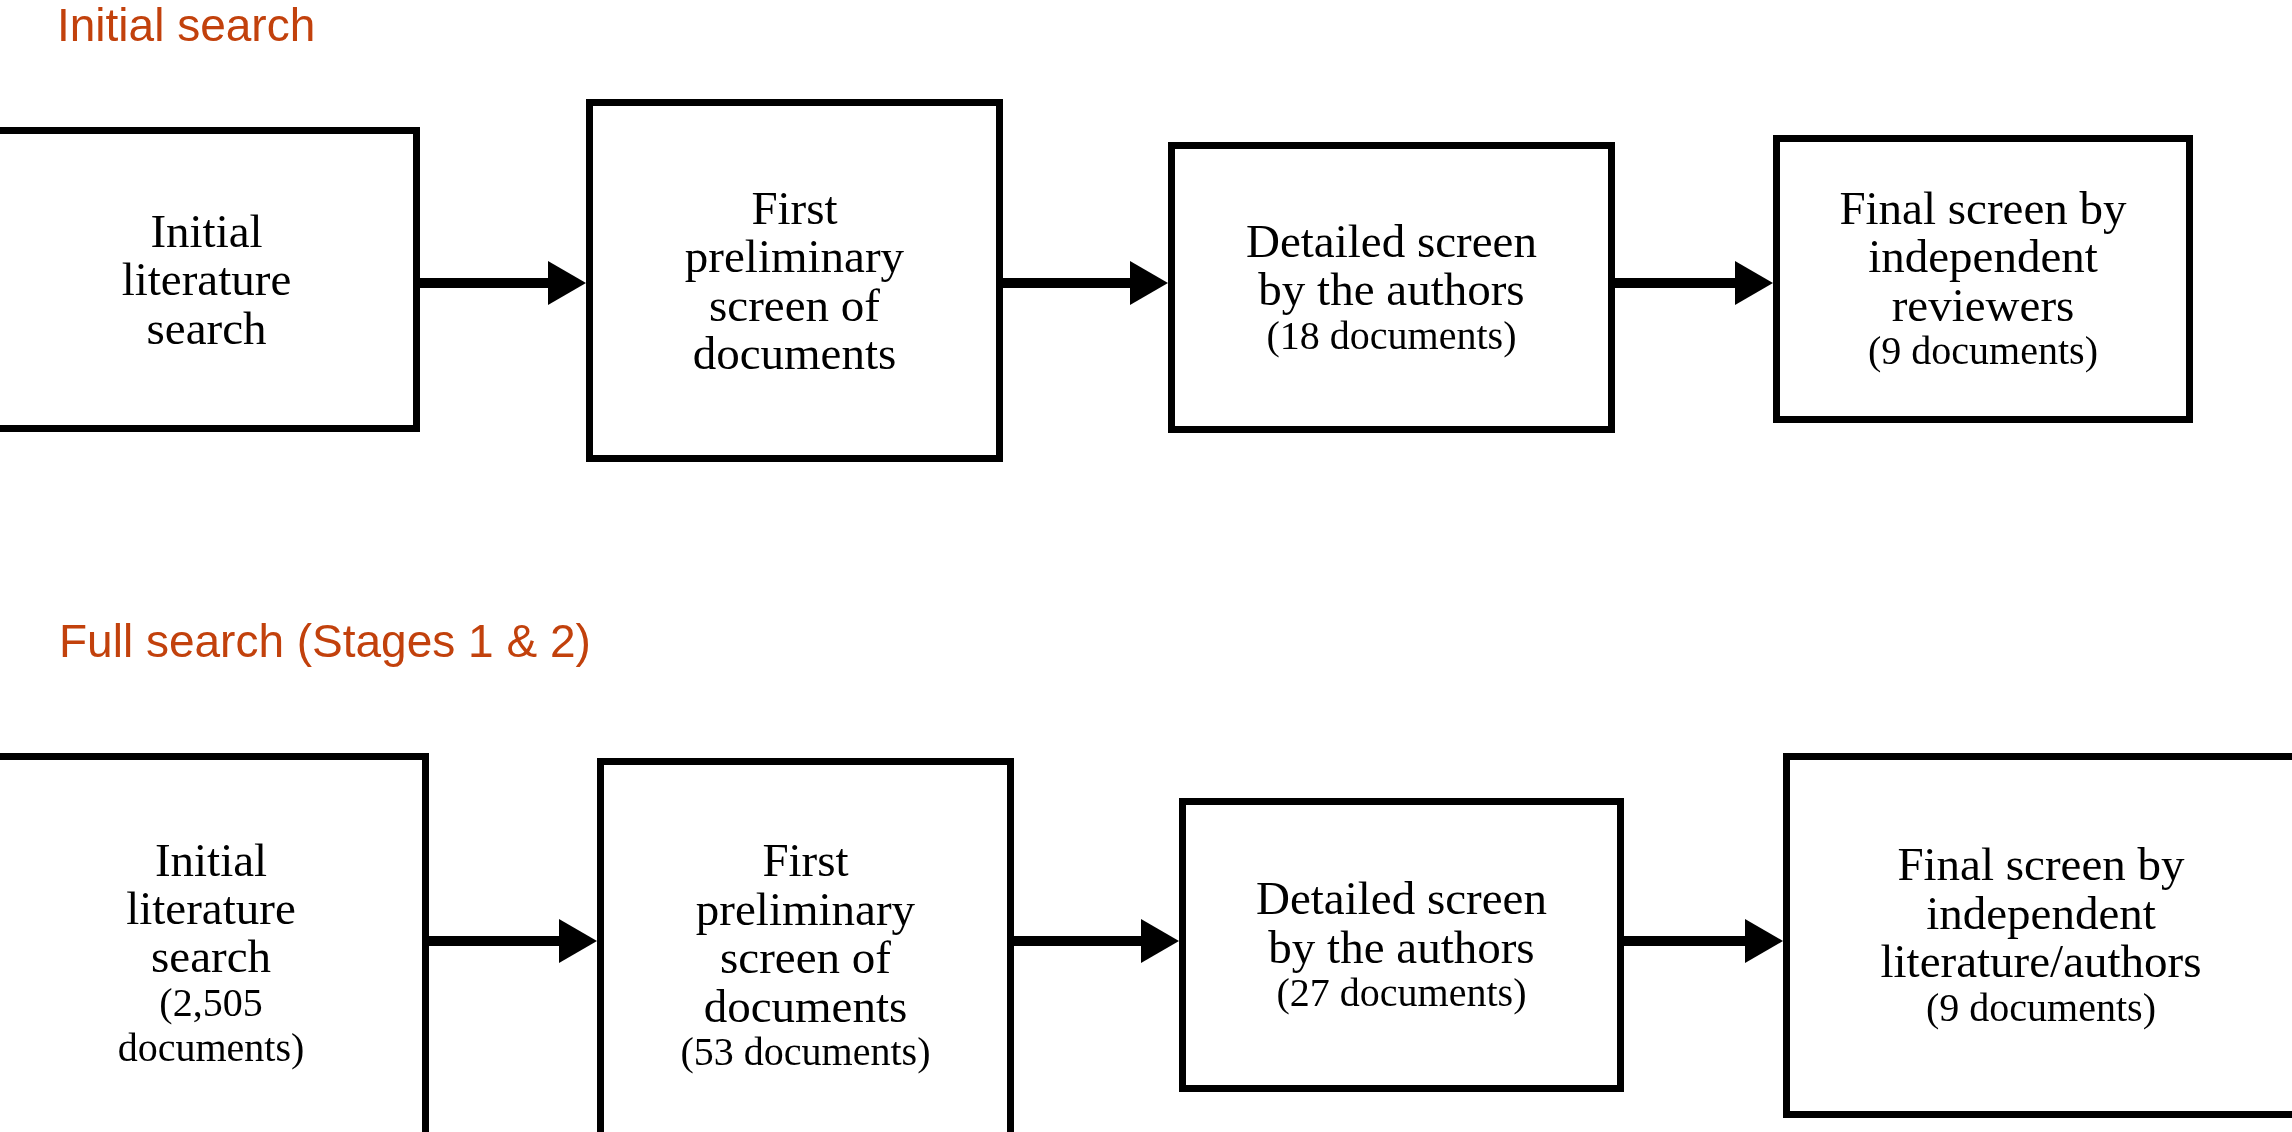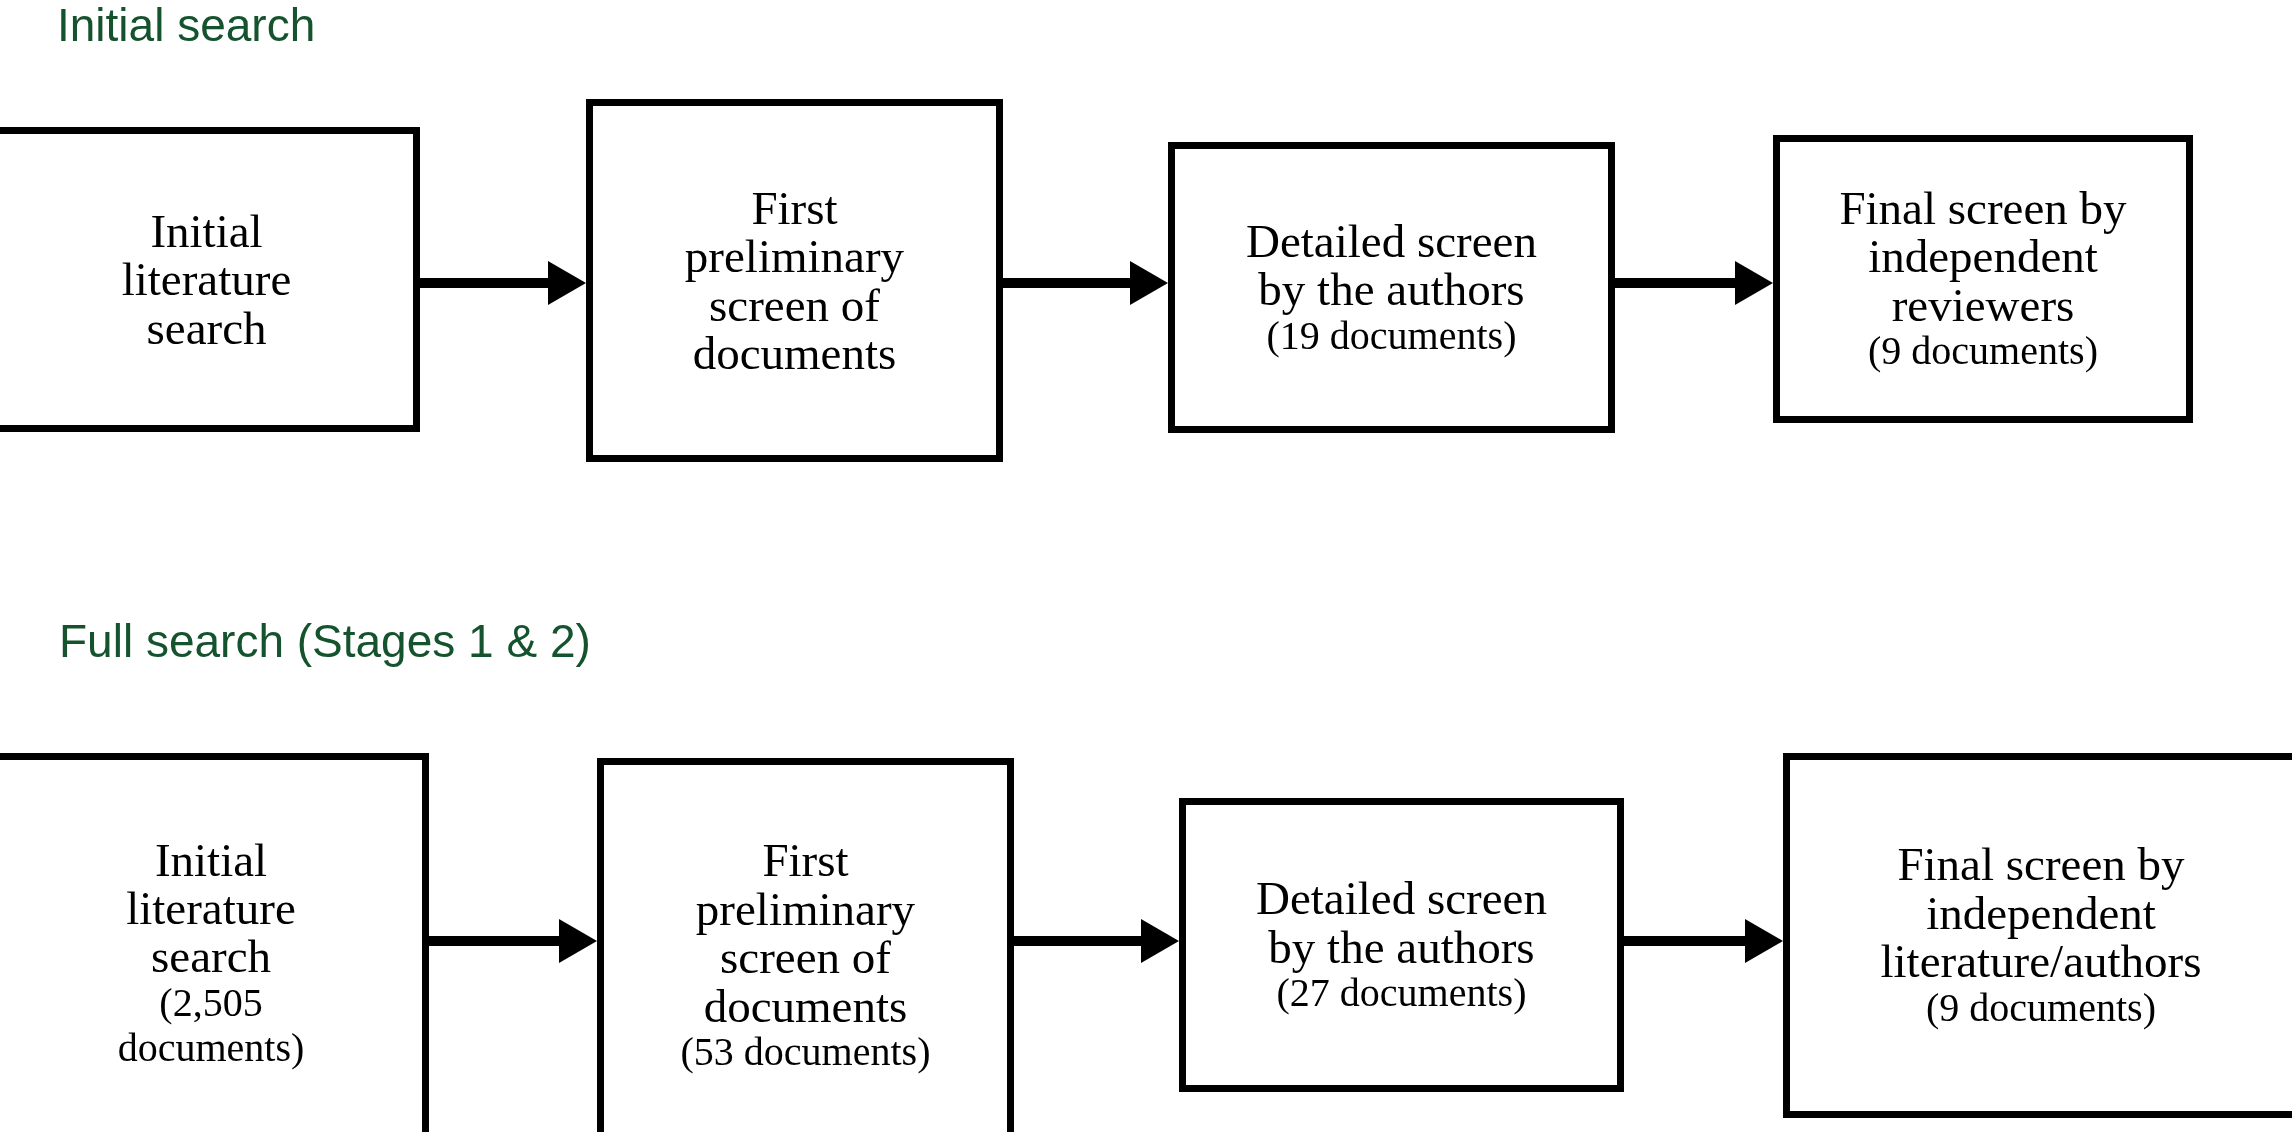--- a/index.html
+++ b/index.html
@@ -13,21 +13,21 @@
     height: 1132px;
     background: #ffffff;
     overflow: hidden;
     font-family: "Liberation Serif", "DejaVu Serif", serif;
   }
   .section-heading {
     position: absolute;
     font-family: "Liberation Sans", "DejaVu Sans", sans-serif;
     font-size: 46px;
     font-weight: 400;
-    color: #14532d;
+    color: #c2410c;
     white-space: nowrap;
     line-height: 1.0;
   }
   .flow-box {
     position: absolute;
     box-sizing: border-box;
     border: 7px solid #000000;
     background: #ffffff;
     display: flex;
     flex-direction: column;
@@ -94,21 +94,21 @@
   </div>
 
   <div class="arrow" style="left:1003px; top:283px; width:165px;">
     <div class="shaft" style="width:127px;"></div>
     <div class="head" style="left:127px;"></div>
   </div>
 
   <div class="flow-box" style="left:1168px; top:142px; width:447px; height:291px;">
     <div class="line">Detailed screen</div>
     <div class="line">by the authors</div>
-    <div class="count">(19 documents)</div>
+    <div class="count">(18 documents)</div>
   </div>
 
   <div class="arrow" style="left:1615px; top:283px; width:158px;">
     <div class="shaft" style="width:120px;"></div>
     <div class="head" style="left:120px;"></div>
   </div>
 
   <div class="flow-box" style="left:1773px; top:135px; width:420px; height:288px;">
     <div class="line">Final screen by</div>
     <div class="line">independent</div>

